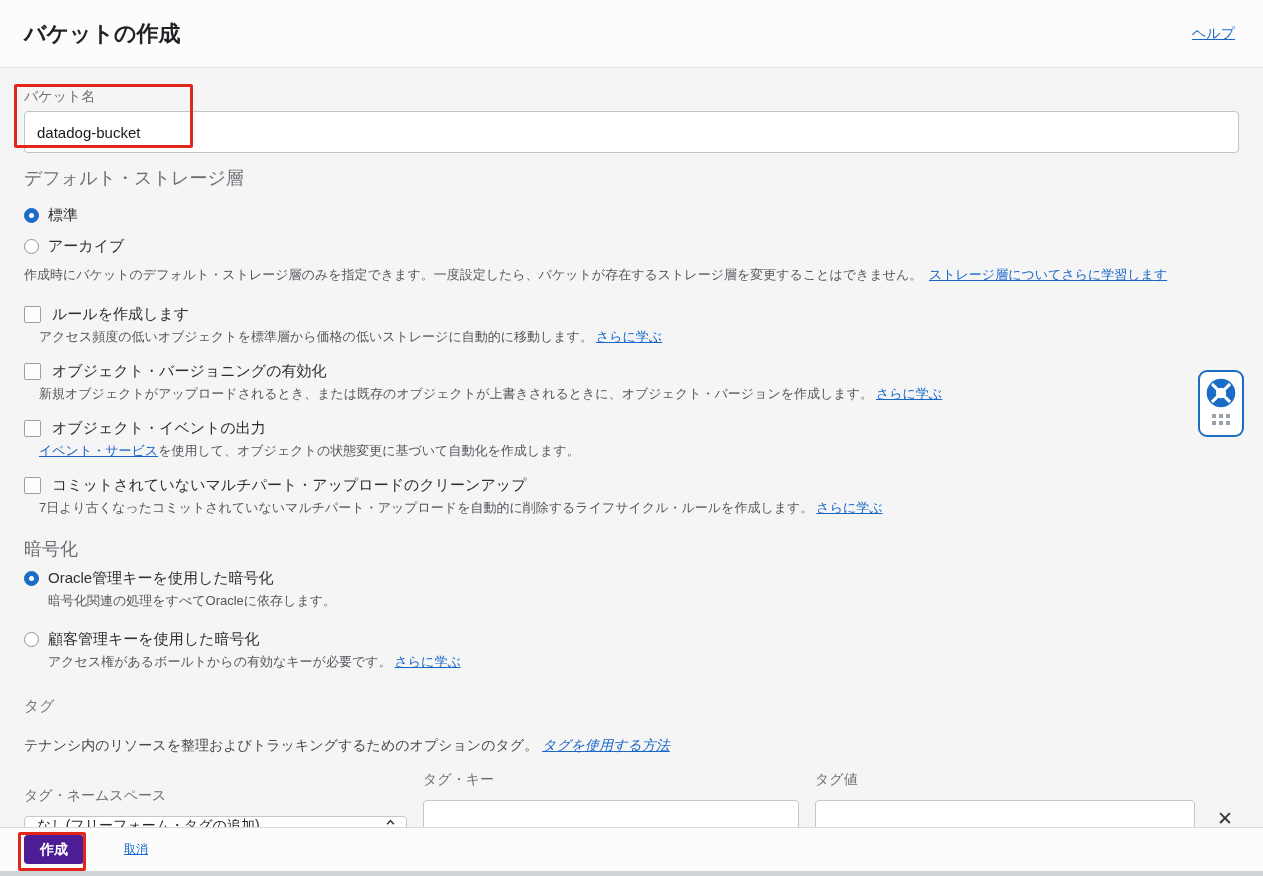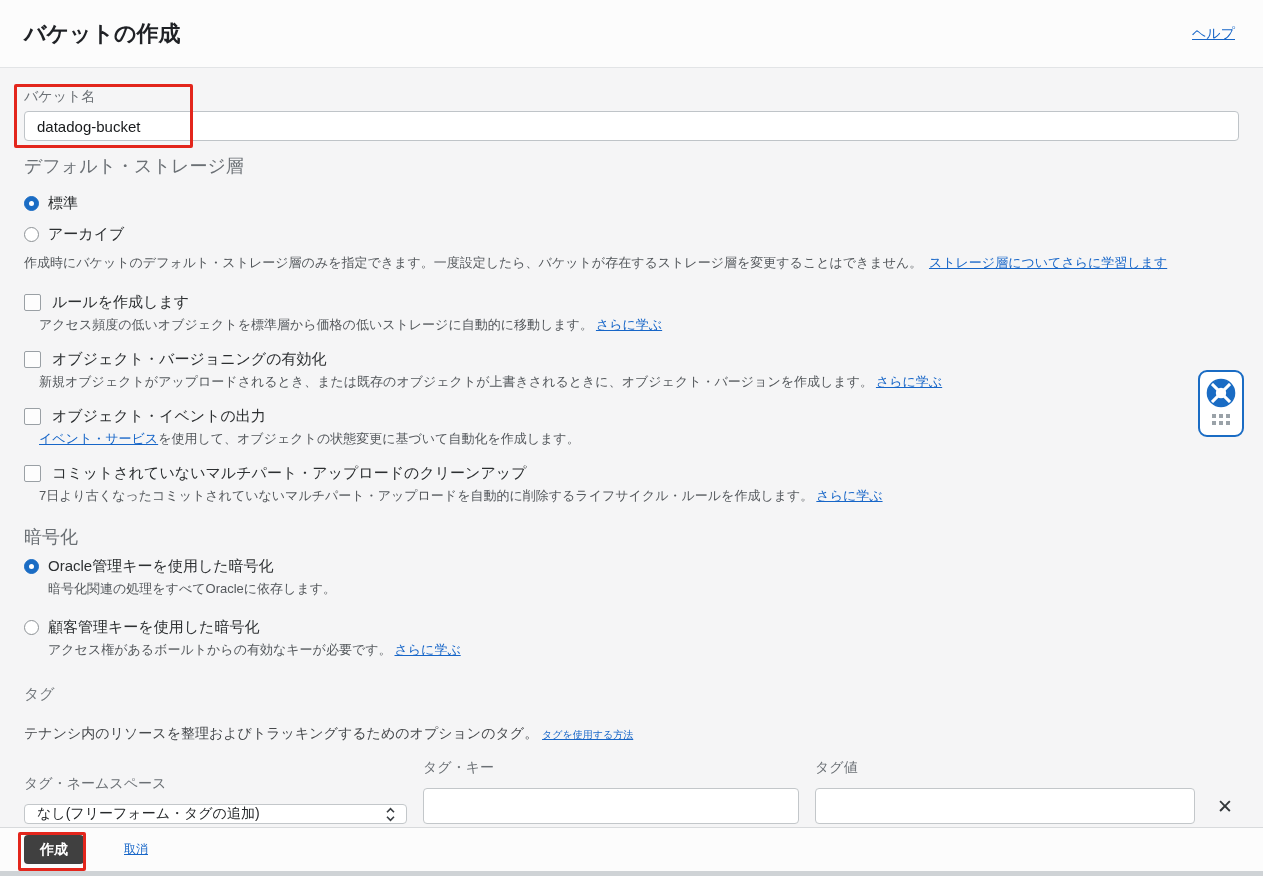--- a/index.html
+++ b/index.html
@@ -21,21 +21,21 @@
     padding:0 28px 0 24px;
   }
   .header h1 { font-size:22px; font-weight:700; color:#1f2125; }
   .help-link { font-size:14px; }
 
   
   .main { position:absolute; top:69px; left:0; right:0; padding:0 24px; }
 
   .field-label { font-size:14px; color:#6b7075; margin-top:19px; }
   .text-input {
-    width:100%; height:30px; margin-top:5px;
+    width:100%; height:42px; margin-top:5px;
     background:#fff; border:1px solid #bfc4c8; border-radius:4px;
     padding:0 12px; font-size:15px; color:#17191b;
     font-family:"Liberation Sans","DejaVu Sans",sans-serif;
   }
   .section-label { font-size:18px; color:#6b7075; margin-top:13px; }
 
   .radio-row { display:flex; align-items:center; gap:9px; margin-top:16px; }
   .radio {
     width:15px; height:15px; border-radius:50%;
     border:1px solid #8d9296; background:#fff; flex:0 0 auto;
@@ -55,21 +55,21 @@
     background:#fdfdfd; flex:0 0 auto;
   }
   .desc { font-size:13px; color:#54585c; margin:4px 0 0 17px; }
   .desc-indent { margin-left:15px; }
   .learn-link { margin-left:3px; }
 
   .enc-item { margin-top:8px; }
 
   .tags-heading { font-size:15px; color:#74797d; margin-top:26px; }
   .tags-desc { font-size:14px; color:#46494c; margin-top:21px; }
-  .tags-desc a { font-size:10px; }
+  .tags-desc a { font-size:14px;font-style:italic; }
 
   .tag-row { display:flex; align-items:flex-end; gap:16px; margin-top:16px; }
   .tag-col { display:flex; flex-direction:column; }
   .tag-col-label { font-size:14px; color:#6b7075; margin-bottom:11px; }
   .select-box {
     width:383px; height:20px; background:#fff; border:1px solid #c3c7ca;
     border-radius:4px; display:flex; align-items:center; justify-content:space-between;
     padding:0 10px 0 12px; font-size:14px; color:#26292b; cursor:pointer;
   }
   .tag-input {
@@ -90,21 +90,21 @@
     font-family:"Liberation Sans","DejaVu Sans",sans-serif;
   }
 
   
   .footer {
     position:absolute; left:0; right:0; top:827px; height:44px;
     background:#fcfcfc; border-top:1px solid #d8dadc;
     display:flex; align-items:center; padding:0 24px; gap:40px;
   }
   .create-btn {
-    background:#404040; color:#fff; border:none; border-radius:4px;
+    background:#4c1d95; color:#fff; border:none; border-radius:4px;
     font-size:14px; font-weight:700; padding:0 16px; height:29px; cursor:pointer;
     font-family:"Liberation Sans","DejaVu Sans",sans-serif;
   }
   .cancel-link { font-size:12px; }
   .bottom-strip {
     position:absolute; left:0; right:0; top:871px; height:5px; background:#cfd3d6;
   }
 
   
   .annotation {

